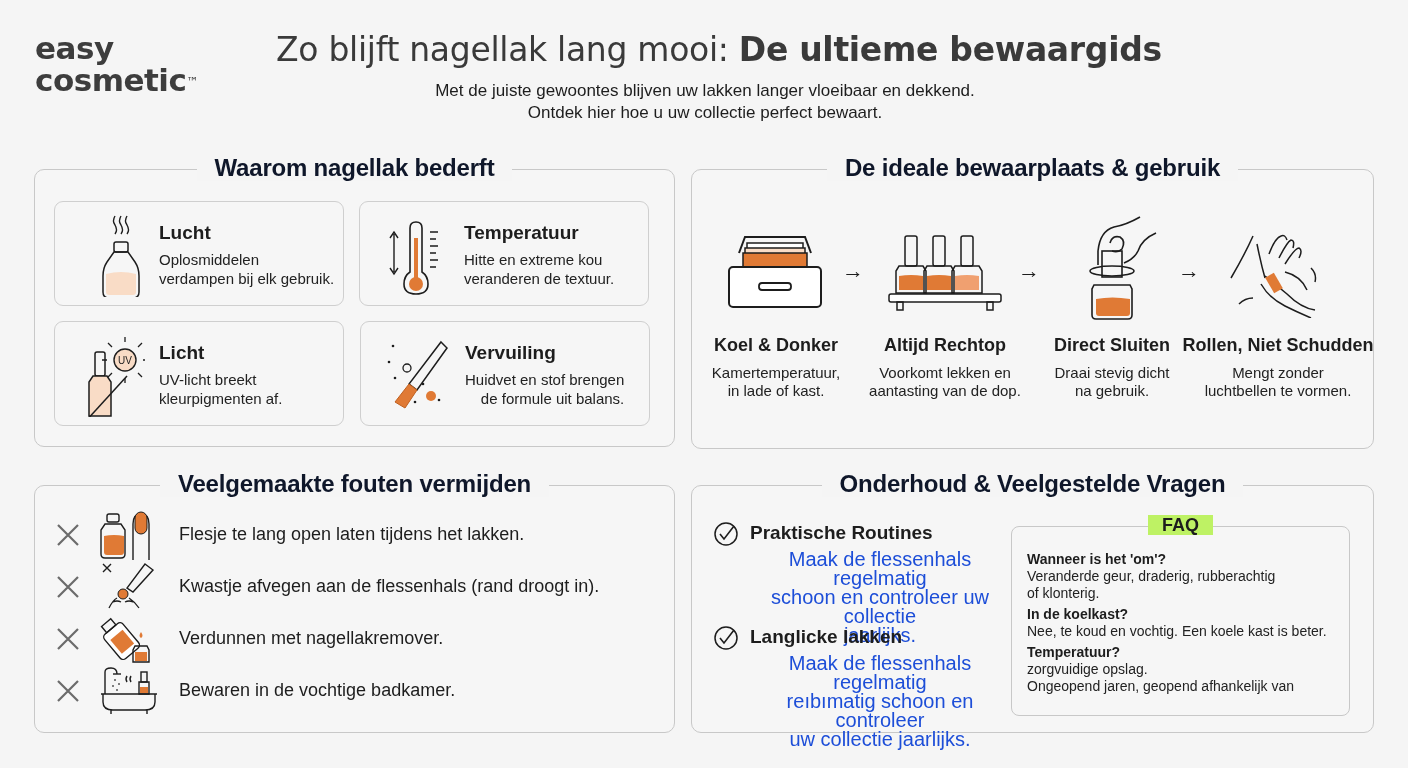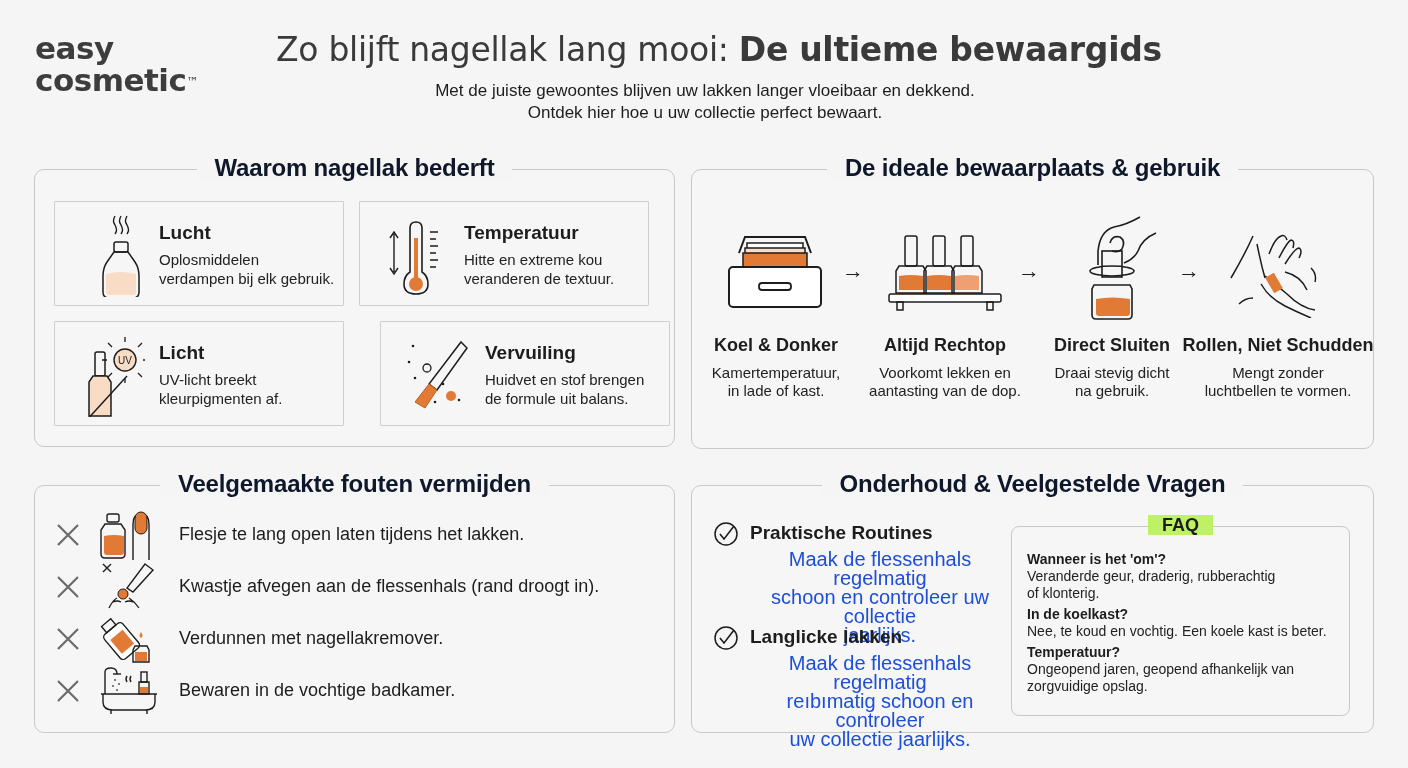--- a/index.html
+++ b/index.html
@@ -32,21 +32,21 @@
     }
     .panel-title {
       position: absolute; top: -16px; left: 0; right: 0; text-align: center;
     }
     .panel-title span {
       background: #f5f5f5; padding: 0 18px; color: #0f172a;
       font-size: 24px; font-weight: bold; letter-spacing: -0.2px;
     }
     .card {
       position: absolute; width: 290px; height: 105px;
-      border: 1.5px solid #cfcfcf; border-radius: 1px; background: #f6f6f6;
+      border: 1.5px solid #cfcfcf; border-radius: 9px; background: #f6f6f6;
     }
     .card .ic { position: absolute; left: 20px; top: 10px; width: 70px; height: 85px; }
     .card .ct { position: absolute; left: 104px; top: 20px; font-weight: bold; font-size: 19px; }
     .card .cd { position: absolute; left: 104px; top: 48px; font-size: 15px; line-height: 19px; color: #222; }
     .step { position: absolute; top: 335px; width: 180px; text-align: center; }
     .step .st { font-weight: bold; font-size: 18px; margin-bottom: 8px; }
     .step .sd { font-size: 15px; line-height: 18px; color: #222; }
     .icon-abs { position: absolute; }
     .mistake { position: absolute; left: 55px; height: 50px; width: 600px; }
     .mistake .x { position: absolute; left: 0; top: 12px; width: 26px; height: 26px; }
@@ -122,21 +122,21 @@
     <text x="50" y="32" font-size="10" text-anchor="middle" fill="#1d1d1d" font-family="Liberation Sans, sans-serif">UV</text>
     <path d="M50 10 v-5 M50 46 v5 M32 28 h-5 M68 28 h5 M37 15 l-4 -4 M63 15 l4 -4 M37 41 l-4 4 M63 41 l4 4" stroke="#1d1d1d" stroke-width="1.3"></path>
   </svg>
   <div class="ct">Licht</div>
   <div class="cd">
       <div>UV-licht breekt</div>
       <div>kleurpigmenten af.</div>
     </div>
 </div>
 
-<div class="card" style="left:380px; top:321px;">
+<div class="card" style="left:360px; top:321px;text-align:right;">
   <svg class="ic" viewBox="0 0 70 85">
     <path d="M60 10 L66 16 L36 58 L28 52 Z" fill="none" stroke="#1d1d1d" stroke-width="1.5"></path>
     <path d="M28 52 L36 58 L24 76 L14 70 Z" fill="#e07a35" stroke="#c0601f" stroke-width="1"></path>
     <circle cx="26" cy="36" r="4" fill="none" stroke="#1d1d1d" stroke-width="1.3"></circle>
     <circle cx="50" cy="64" r="5" fill="#e07a35"></circle>
     <circle cx="12" cy="14" r="1.3" fill="#1d1d1d"></circle>
       <circle cx="8" cy="30" r="1.3" fill="#1d1d1d"></circle>
     <circle cx="14" cy="46" r="1.3" fill="#1d1d1d"></circle>
       <circle cx="42" cy="52" r="1.3" fill="#1d1d1d"></circle>
     <circle cx="58" cy="68" r="1.3" fill="#1d1d1d"></circle>
@@ -337,17 +337,17 @@
     <div class="faq-a">
         <div>Veranderde geur, draderig, rubberachtig</div>
         <div>of klonterig.</div>
       </div>
     <div class="faq-q">In de koelkast?</div>
     <div class="faq-a">
         <div>Nee, te koud en vochtig. Een koele kast is beter.</div>
       </div>
     <div class="faq-q">Temperatuur?</div>
     <div class="faq-a">
+        <div>zorgvuidige opslag.</div>
         <div>Ongeopend jaren, geopend afhankelijk van</div>
-        <div>zorgvuidige opslag.</div>
       </div>
   </div>
 </div>
 
 </body></html>

